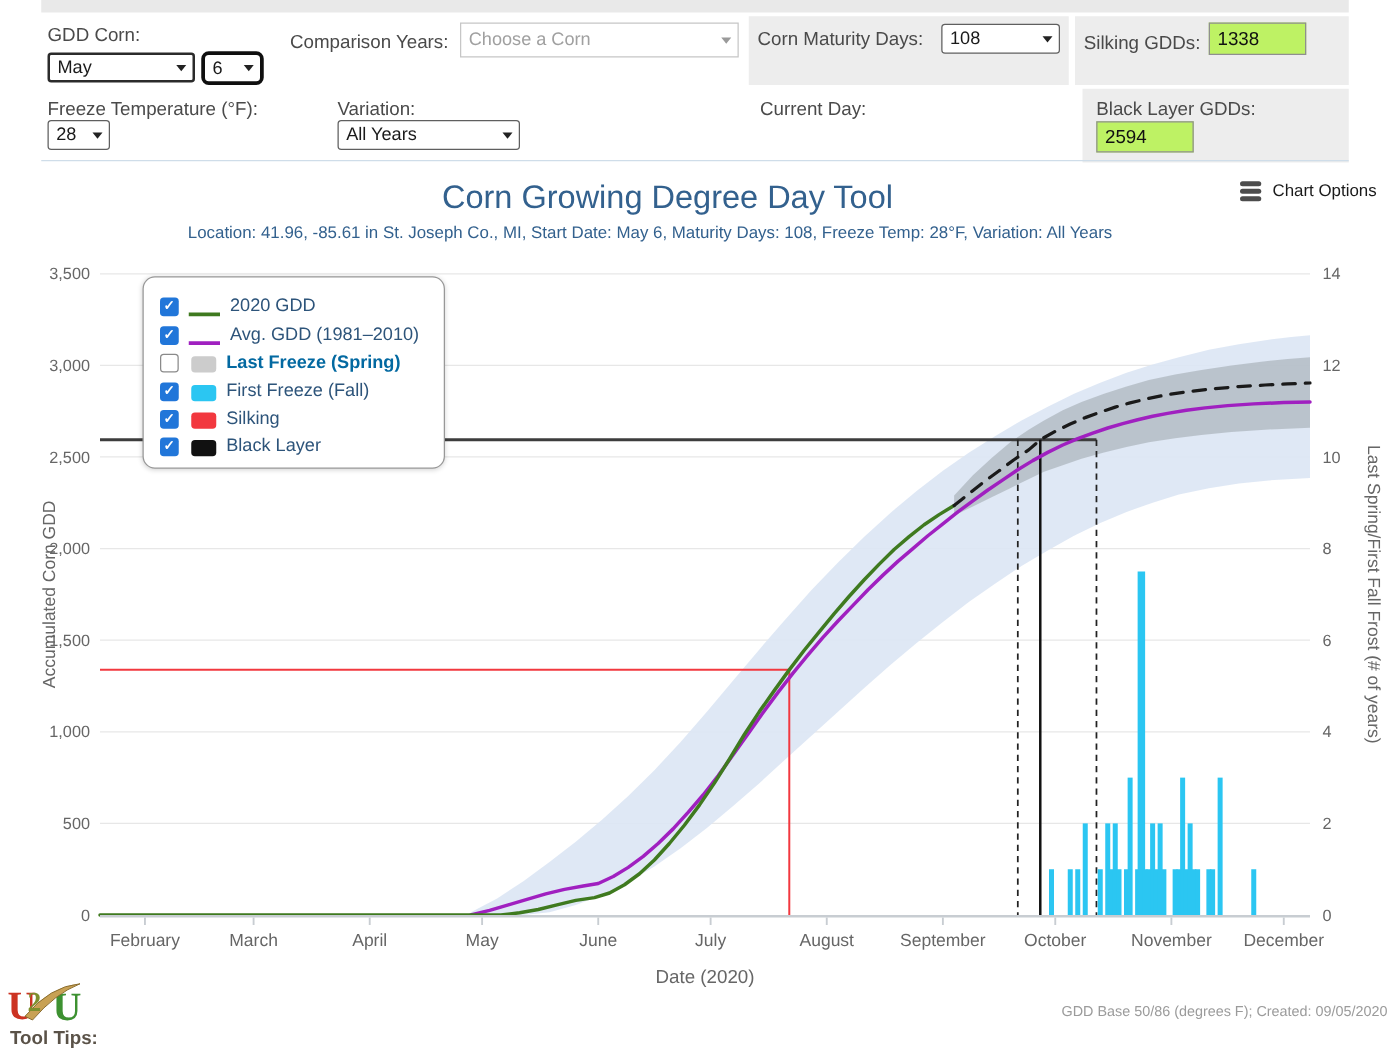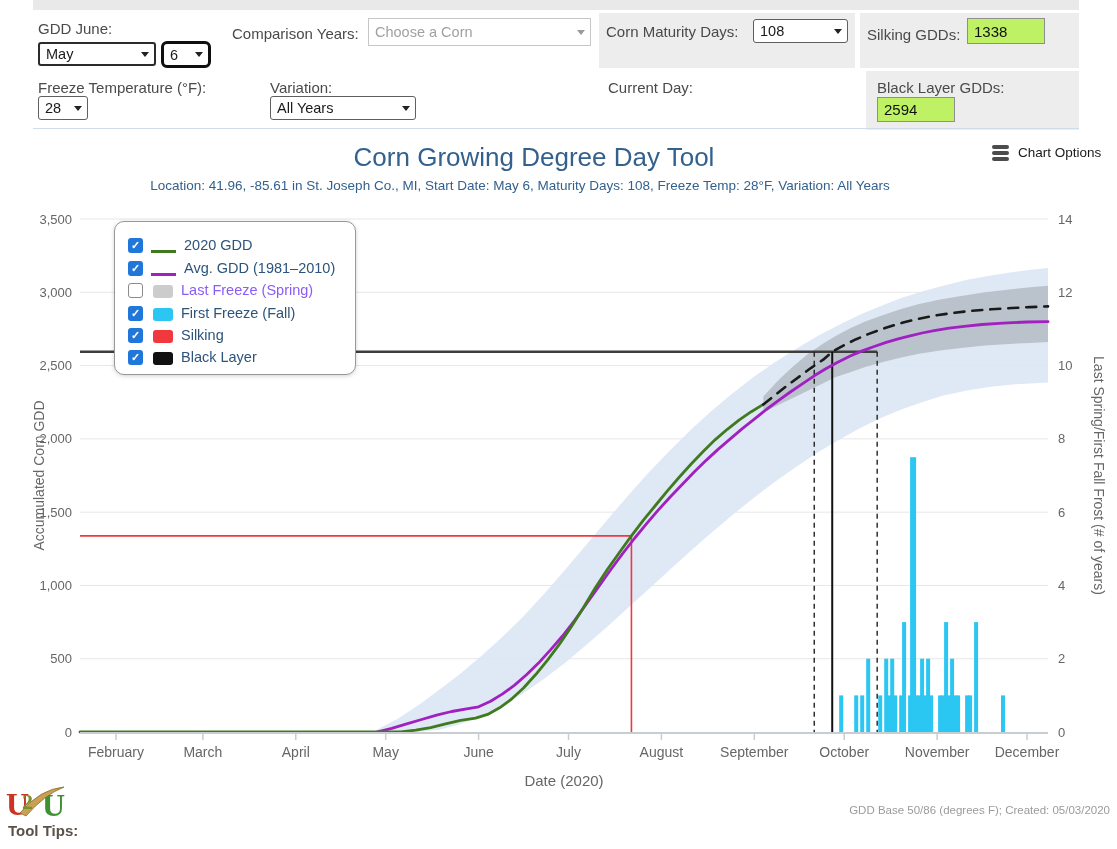--- a/index.html
+++ b/index.html
@@ -38,33 +38,33 @@
           box-shadow:0 1px 4px rgba(0,0,0,0.18);z-index:3;}
   .legend-item{display:flex;align-items:flex-end;height:22.4px;}
   .cb{width:15px;height:15px;box-sizing:border-box;border-radius:3px;flex:none;
       display:flex;align-items:center;justify-content:center;cursor:pointer;}
   .cb.checked{background:#2176d9;}
   .cb.checked::before{content:"✓";color:#fff;font-size:11px;font-weight:bold;line-height:1;}
   .cb.unchecked{background:#fff;border:1.5px solid #8a8a8a;}
   .mline{width:25px;height:3px;flex:none;margin:0 8px 0 8px;}
   .mbox{width:20px;height:13px;border-radius:3px;flex:none;margin:0 8px 0 10px;}
   .legend-label{font-size:14.5px;color:#2d547a;white-space:nowrap;}
-  .legend-label.off{color:#8b5cf6;}
+  .legend-label.off{color:#0369a1;font-weight:bold;}
   .tooltips{position:absolute;left:8px;top:822px;font-size:15px;font-weight:bold;color:#5a5248;}
   .credit{position:absolute;top:804px;right:7px;font-size:11.5px;color:#9b9b9b;}
   .logo{position:absolute;left:6px;top:783px;}
 </style>
 </head>
 <body>
 
 <div class="page">
 
   <div class="topstrip"></div>
 
-  <div class="lbl" style="left:38px;top:20px">GDD June:</div>
+  <div class="lbl" style="left:38px;top:20px">GDD Corn:</div>
   <div class="sel strong" style="left:38px;top:42px;width:118px">
     <span>May</span>
     <span class="car"></span>
   </div>
   <div class="sel stronger" style="left:161px;top:41px;width:50px">
     <span>6</span>
     <span class="car"></span>
   </div>
 
   <div class="lbl" style="left:232px;top:25px">Comparison Years:</div>
@@ -241,15 +241,15 @@
       </div>
     </div>
 
   <svg class="logo" width="62" height="40" viewBox="0 0 62 40">
     <text x="0" y="32" font-family="Liberation Serif, serif" font-size="32" font-weight="bold" fill="#cc3322">U</text>
     <text x="36" y="33" font-family="Liberation Serif, serif" font-size="32" font-weight="bold" fill="#3d9131">U</text>
     <path d="M14 30 Q 34 6 58 4 Q 38 12 20 33 Z" fill="#c8a154" stroke="#8a6d2f" stroke-width="0.8"></path>
     <text x="16" y="26" font-family="Liberation Serif, serif" font-size="22" font-weight="bold" fill="#7d8f2d">2</text>
   </svg>
   <div class="tooltips">Tool Tips:</div>
-  <div class="credit">GDD Base 50/86 (degrees F); Created: 05/03/2020</div>
+  <div class="credit">GDD Base 50/86 (degrees F); Created: 09/05/2020</div>
 
 </div>
 
 </body></html>

